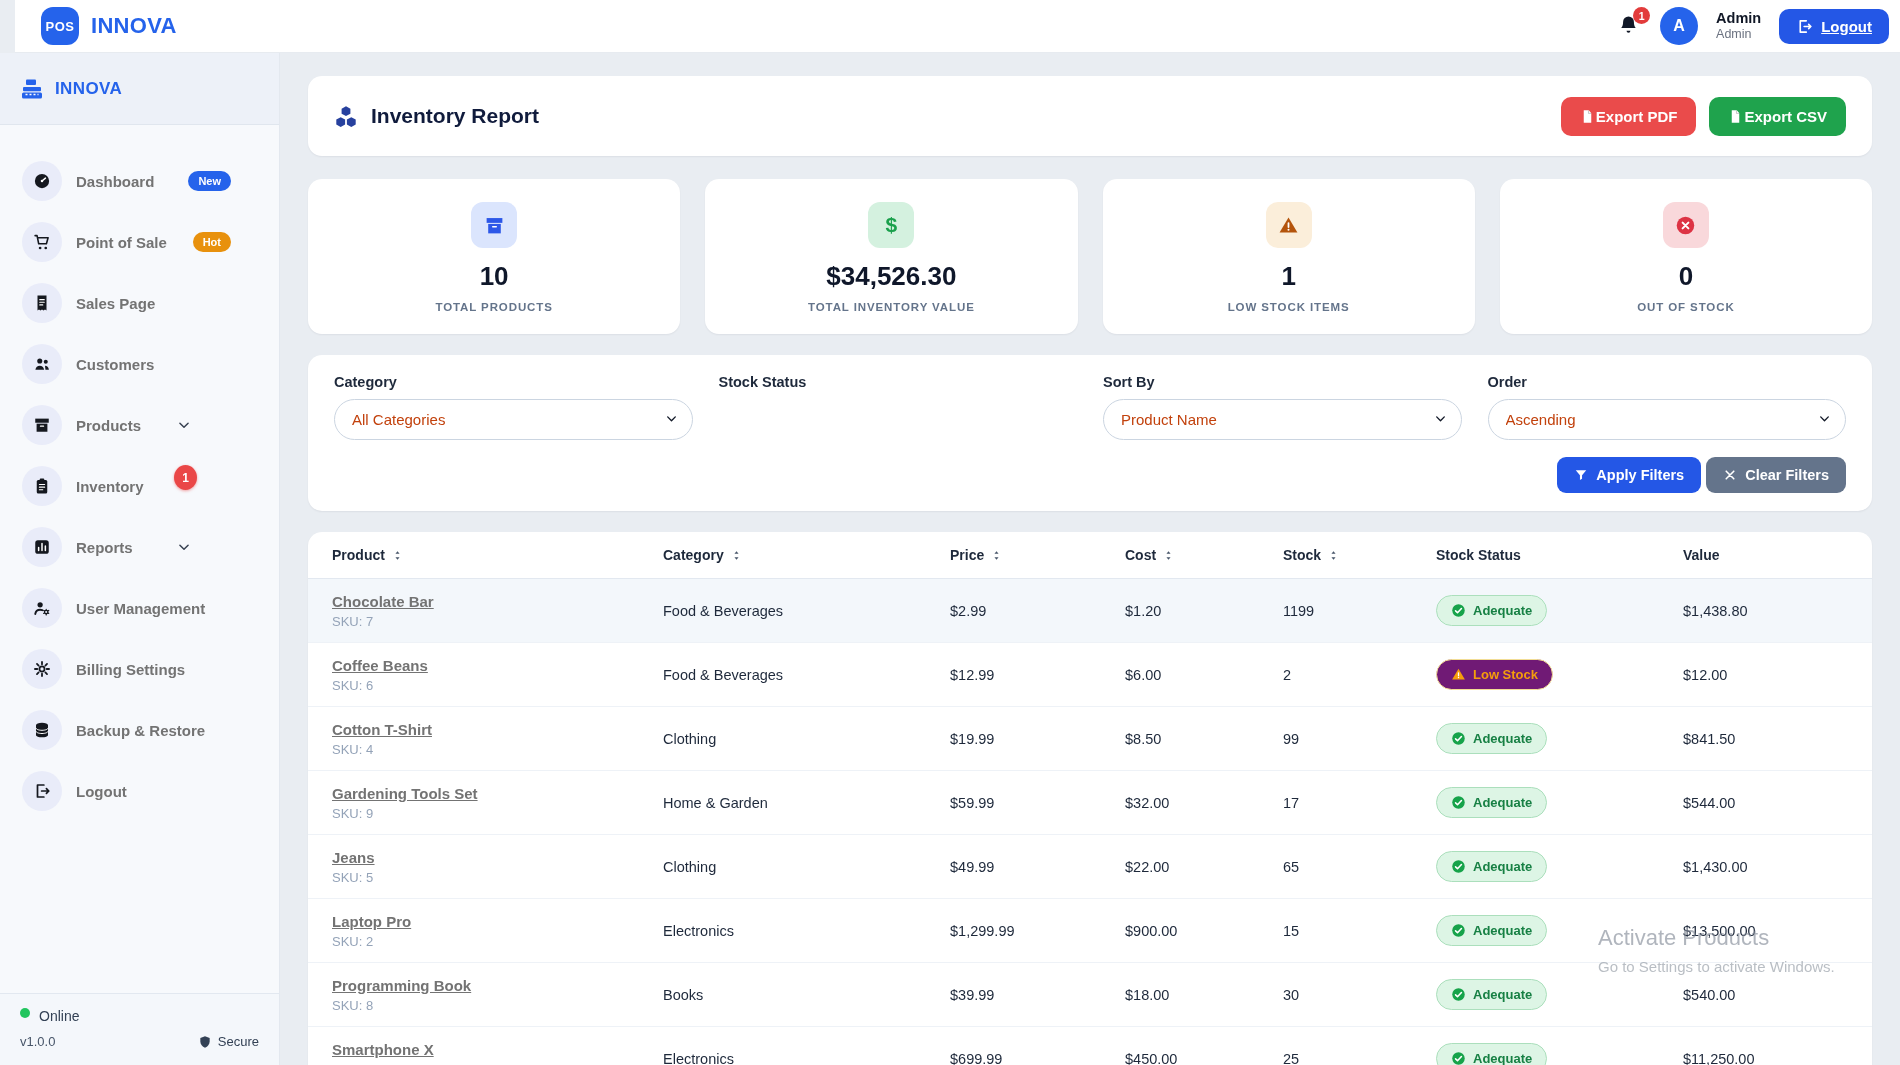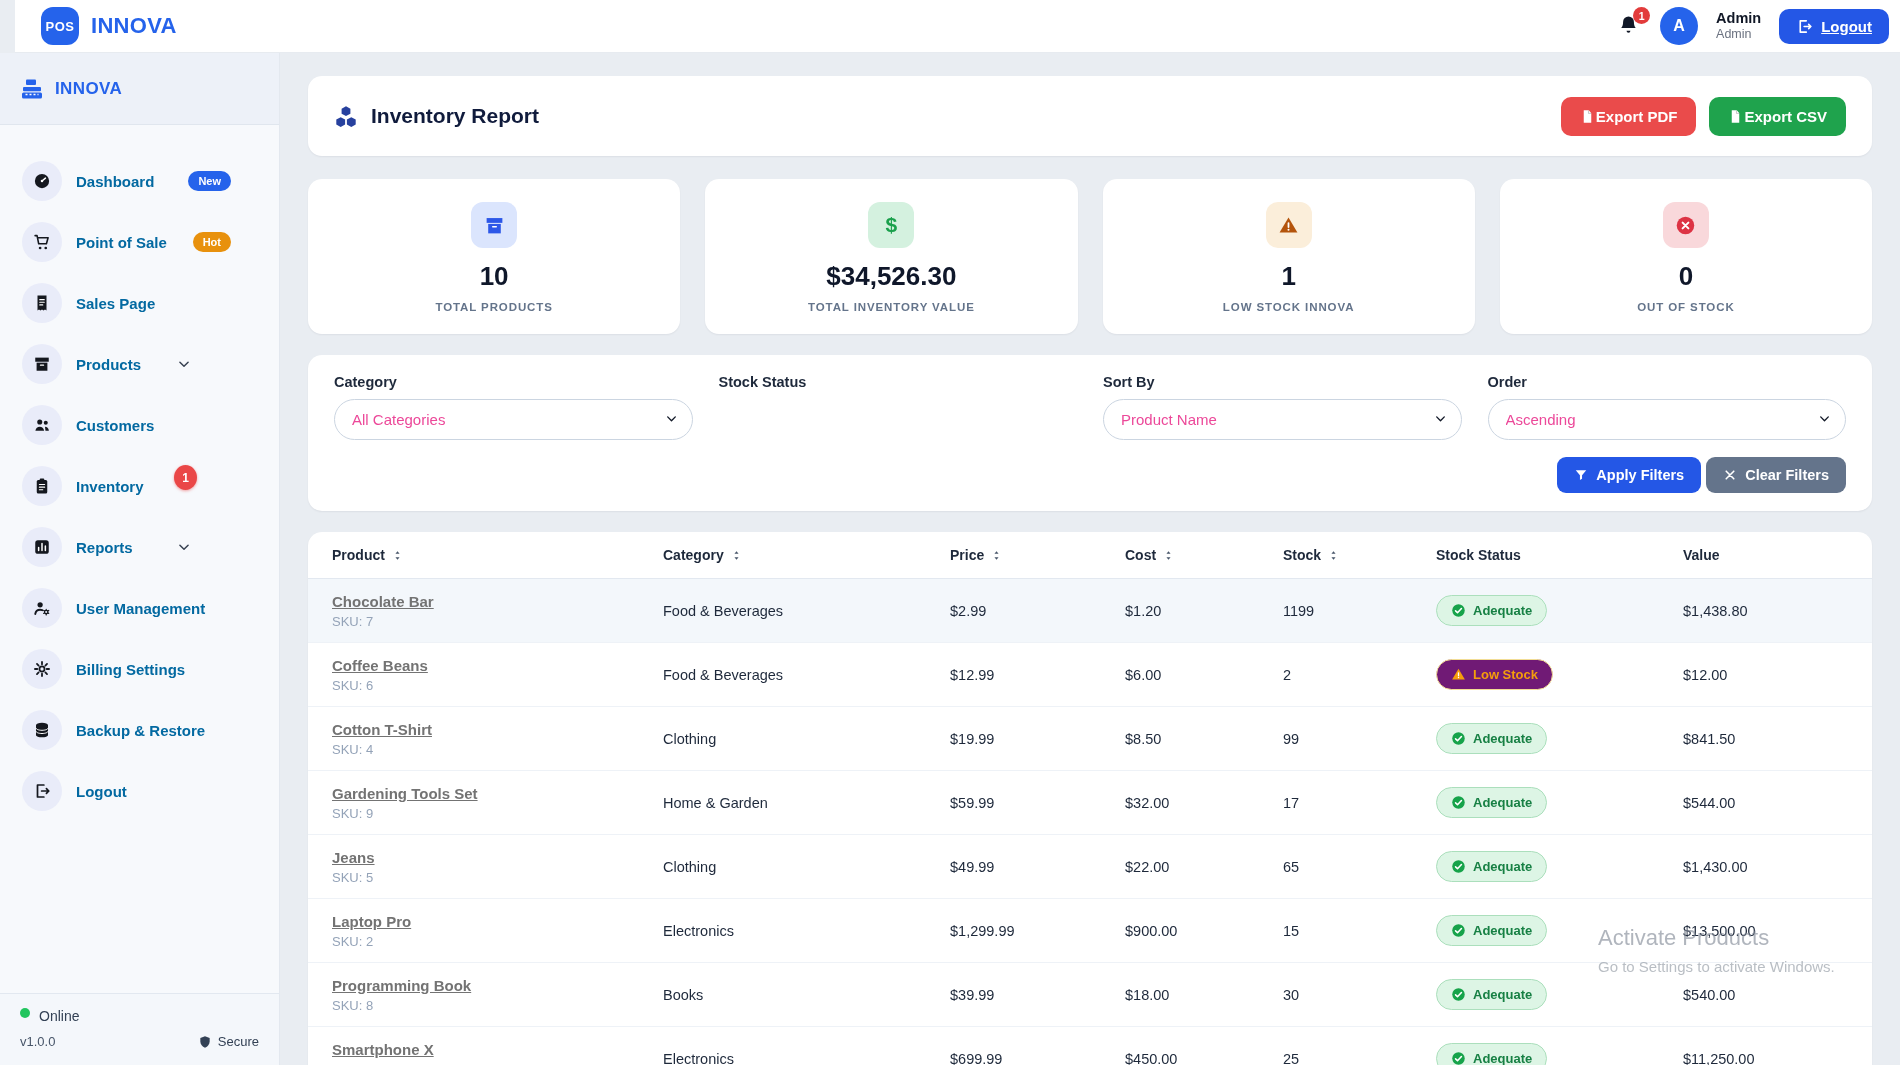--- a/index.html
+++ b/index.html
@@ -36,21 +36,21 @@
   .side-brand { height:72px; background:#edf1f8; border-bottom:1px solid #e0e6ee; display:flex;
                 align-items:center; gap:11px; padding:0 20px; color:#2563eb; }
   .side-brand svg { width:24px; height:24px; }
   .side-brand-label { font-size:17px; font-weight:800; letter-spacing:.4px; }
   .nav { padding:34px 16px 0 16px; }
   .nav-item { display:flex; align-items:center; gap:14px; height:44px; margin-bottom:17px; padding:0 6px;
               border-radius:12px; cursor:pointer; position:relative; }
   .nav-ic { width:40px; height:40px; border-radius:50%; background:#e9ecf9; display:flex; align-items:center;
             justify-content:center; color:#15181f; flex:none; }
   .nav-ic svg { width:18px; height:18px; }
-  .nav-label { font-size:15px; font-weight:600; color:#0369a1; }
+  .nav-label { font-size:15px; font-weight:600; color:#737373; }
   .nav-badge { margin-left:auto; font-size:11px; font-weight:700; color:#fff; border-radius:999px;
                padding:4px 10px; margin-right:26px; }
   .nav-count { position:absolute; right:66px; top:1px; width:23px; height:25px; border-radius:50%;
                background:#ea4747; color:#fff; font-size:12px; font-weight:700; display:flex;
                align-items:center; justify-content:center; box-shadow:0 1px 3px rgba(234,71,71,.5); }
   .nav-chev { margin-left:auto; margin-right:66px; color:#374151; }
   .nav-chev svg { width:14px; height:14px; }
   .side-footer { position:absolute; bottom:0; left:0; width:100%; border-top:1px solid #e2e8f0;
                  padding:14px 20px 16px; background:#f4f7fb; }
   .online-row { display:flex; gap:9px; font-size:14px; color:#334155; margin-bottom:10px; }
@@ -81,21 +81,21 @@
   .stat-tile svg { width:21px; height:21px; }
   .stat-tile .dollar { font-size:21px; font-weight:800; }
   .stat-value { font-size:26px; font-weight:800; color:#0f172a; margin-top:13px; }
   .stat-label { font-size:11.5px; font-weight:700; color:#64748b; letter-spacing:.9px; margin-top:9px; }
 
   .filters { margin-top:21px; padding:19px 26px 18px; }
   .filter-grid { display:grid; grid-template-columns:repeat(4,1fr); gap:26px; }
   .f-label { font-size:14.5px; font-weight:700; color:#1e293b; margin-bottom:9px; }
   .sel-wrap { position:relative; }
   .sel-wrap select { width:100%; height:41px; border:1px solid #cbd5e1; border-radius:999px; background:#fff;
-                     font-family:inherit; font-size:15px; color:#ec4899; padding:0 38px 0 17px;
+                     font-family:inherit; font-size:15px; color:#c2410c; padding:0 38px 0 17px;
                      appearance:none; -webkit-appearance:none; cursor:pointer; }
   .sel-chev { position:absolute; right:15px; top:13px; pointer-events:none; color:#111827; }
   .sel-chev svg { width:13px; height:13px; }
   .filter-actions { display:flex; justify-content:flex-end; gap:5px; margin-top:17px; }
   .f-btn { display:flex; align-items:center; gap:8px; border:none; border-radius:9px; color:#fff;
            font-weight:700; font-size:14.5px; padding:10px 17px; cursor:pointer; }
   .f-btn svg { width:14px; height:14px; }
   .f-apply { background:#2457e6; }
   .f-clear { background:#64748b; }
 
@@ -193,42 +193,42 @@
           <svg viewBox="0 0 24 24" width="100%" height="100%" style="display:block">
             <path d="M6 2h12v20l-2-1.5-2 1.5-2-1.5L10 22l-2-1.5L6 22V2z" fill="currentColor"></path>
             <path d="M9 7.5h6M9 11h6M9 14.5h4" stroke="#fff" stroke-width="1.5" stroke-linecap="round"></path>
           </svg>
         </span>
     <span class="nav-label">Sales Page</span>
       </div>
       <div class="nav-item">
         <span class="nav-ic">
           <svg viewBox="0 0 24 24" width="100%" height="100%" style="display:block">
-            <path d="M3 3.5h18V9H3z" fill="currentColor"></path>
-            <path d="M4.8 10.2h14.4V21H4.8z" fill="currentColor"></path>
-            <path d="M10 13.5h4" stroke="#fff" stroke-width="1.8" stroke-linecap="round"></path>
-          </svg>
-        </span>
-    <span class="nav-label">Products</span>
-        <span class="nav-chev">
-          <svg viewBox="0 0 24 24" width="100%" height="100%" style="display:block">
-            <path d="M5 9l7 7 7-7" fill="none" stroke="currentColor" stroke-width="2.5" stroke-linecap="round" stroke-linejoin="round"></path>
-          </svg>
-        </span>
-      </div>
-      <div class="nav-item">
-        <span class="nav-ic">
-          <svg viewBox="0 0 24 24" width="100%" height="100%" style="display:block">
             <circle cx="9" cy="8" r="3.4" fill="currentColor"></circle>
             <path d="M3.2 19.5c.5-3.4 2.9-5.3 5.8-5.3s5.3 1.9 5.8 5.3H3.2z" fill="currentColor"></path>
             <circle cx="17" cy="9" r="2.7" fill="currentColor"></circle>
             <path d="M16 14.4c2.8.1 4.7 1.9 5.2 5.1h-4.6" fill="currentColor"></path>
           </svg>
         </span>
     <span class="nav-label">Customers</span>
+      </div>
+      <div class="nav-item">
+        <span class="nav-ic">
+          <svg viewBox="0 0 24 24" width="100%" height="100%" style="display:block">
+            <path d="M3 3.5h18V9H3z" fill="currentColor"></path>
+            <path d="M4.8 10.2h14.4V21H4.8z" fill="currentColor"></path>
+            <path d="M10 13.5h4" stroke="#fff" stroke-width="1.8" stroke-linecap="round"></path>
+          </svg>
+        </span>
+    <span class="nav-label">Products</span>
+        <span class="nav-chev">
+          <svg viewBox="0 0 24 24" width="100%" height="100%" style="display:block">
+            <path d="M5 9l7 7 7-7" fill="none" stroke="currentColor" stroke-width="2.5" stroke-linecap="round" stroke-linejoin="round"></path>
+          </svg>
+        </span>
       </div>
       <div class="nav-item">
         <span class="nav-ic">
           <svg viewBox="0 0 24 24" width="100%" height="100%" style="display:block">
             <rect x="5" y="4" width="14" height="18" rx="2" fill="currentColor"></rect>
             <rect x="9" y="2" width="6" height="4" rx="1.2" fill="currentColor"></rect>
             <path d="M8.5 10h7M8.5 13.5h7M8.5 17h4.5" stroke="#fff" stroke-width="1.5" stroke-linecap="round"></path>
           </svg>
         </span>
     <span class="nav-label">Inventory</span>
@@ -365,21 +365,21 @@
         <div class="stat-tile" style="background:#fbeeda">
           <span style="color:#b4540b;width:21px;height:21px">
             <svg viewBox="0 0 24 24" width="100%" height="100%" style="display:block">
               <path d="M12 2.8L22.2 20H1.8L12 2.8z" fill="currentColor"></path>
               <path d="M12 9.2v4.6" stroke="#fff" stroke-width="2" stroke-linecap="round"></path>
               <circle cx="12" cy="16.9" r="1.15" fill="#fff"></circle>
             </svg>
           </span>
         </div>
     <div class="stat-value">1</div>
-    <div class="stat-label">LOW STOCK INNOVA</div>
+    <div class="stat-label">LOW STOCK ITEMS</div>
       </div>
       <div class="stat-card">
         <div class="stat-tile" style="background:#f9d8db">
           <span style="color:#dd3344;width:21px;height:21px">
             <svg viewBox="0 0 24 24" width="100%" height="100%" style="display:block">
               <circle cx="12" cy="12" r="10" fill="#dd3344"></circle>
               <path d="M8.7 8.7l6.6 6.6m0-6.6l-6.6 6.6" stroke="#fff" stroke-width="2.3" stroke-linecap="round"></path>
             </svg>
           </span>
         </div>

